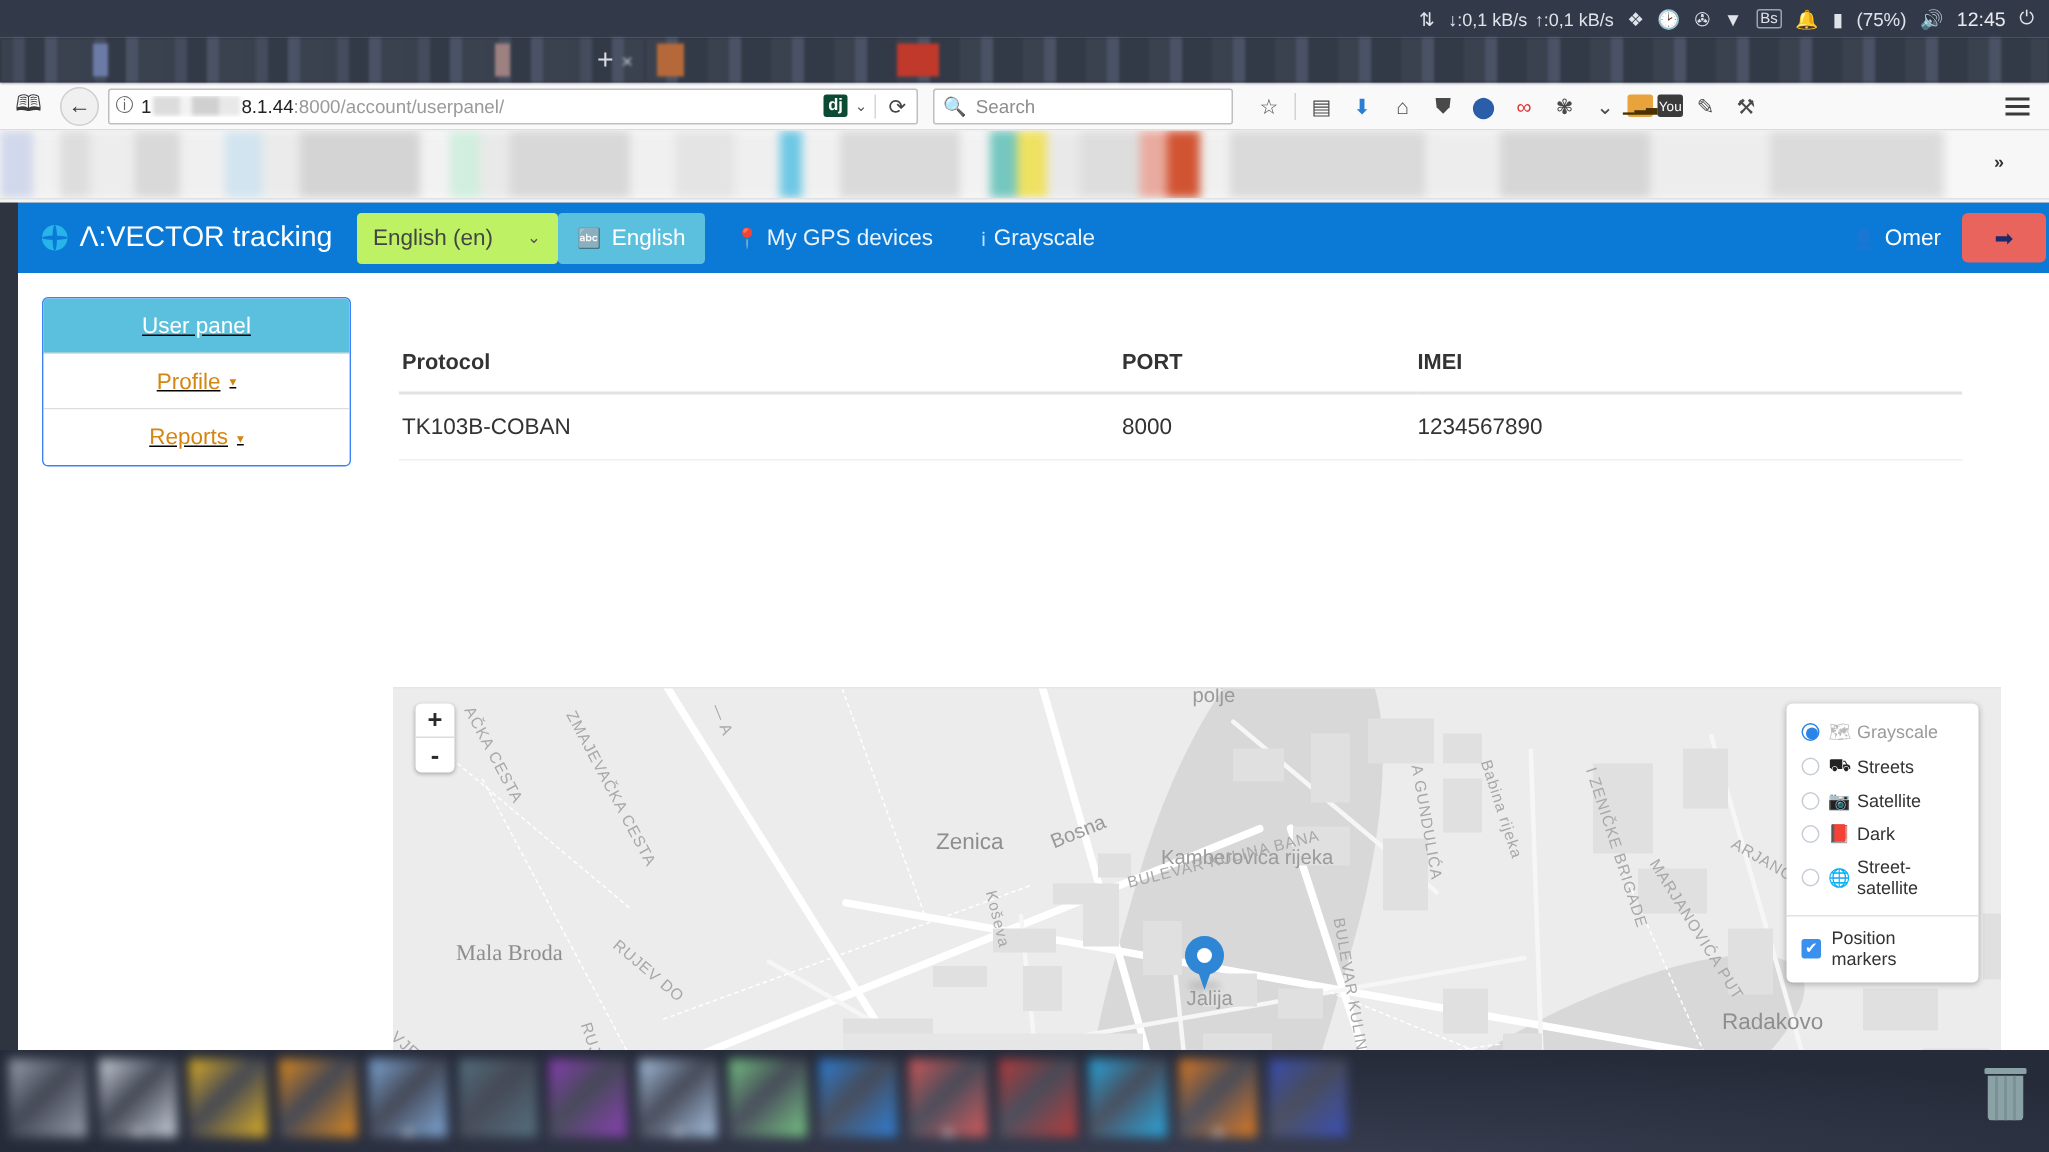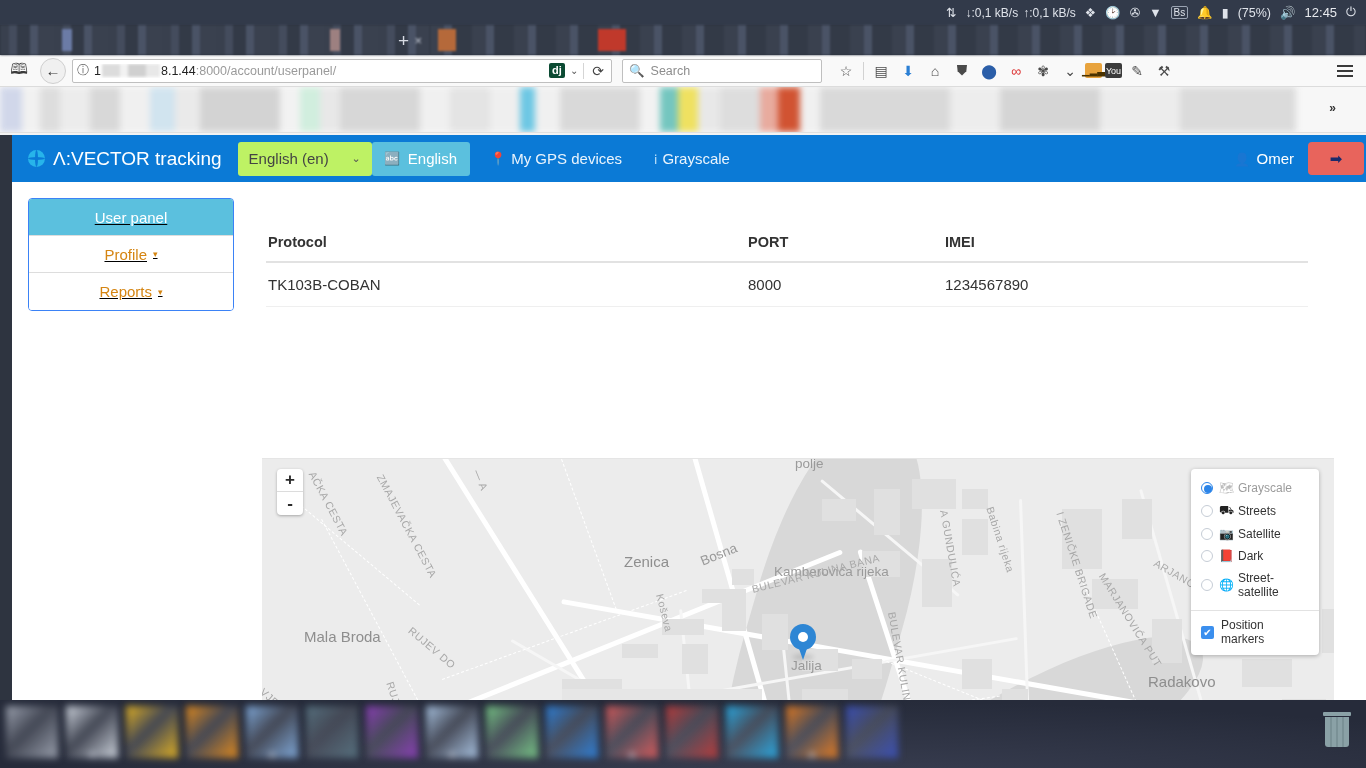--- a/index.html
+++ b/index.html
@@ -580,21 +580,21 @@
       <div class="blk" style="left:830px; top:120px; width:46px; height:30px;"></div>
       <div class="blk" style="left:890px; top:160px; width:30px; height:44px;"></div>
       <div class="blk" style="left:930px; top:90px; width:28px; height:36px;"></div>
       <div class="blk" style="left:980px; top:200px; width:50px; height:28px;"></div>
       <div class="blk" style="left:1020px; top:240px; width:44px; height:22px;"></div>
 
       <div class="blk" style="left:1060px; top:150px; width:36px; height:44px;"></div>
 
       <div id="map-labels">
           <div class="map-label big" style="left: 362px; top: 94px; transform-origin: left center;">Zenica</div>
-          <div class="map-label big" style="left: 42px; top: 169px; transform-origin: left center;">Mala Broda</div>
+          <div class="map-label big" style="left: 42px; top: 169px; transform-origin: left center; font-family: Liberation Serif, serif;">Mala Broda</div>
           <div class="map-label big" style="left: 886px; top: 214px; transform-origin: left center;">Radakovo</div>
           <div class="map-label" style="left: 529px; top: 199px; transform-origin: left center;">Jalija</div>
           <div class="map-label" style="left: 439px; top: 95px; transform: rotate(-22deg); transform-origin: left center;">Bosna</div>
           <div class="map-label" style="left: 512px; top: 105px; transform-origin: left center;">Kamberovića rijeka</div>
           <div class="map-label rot" style="left: 490px; top: 124px; transform: rotate(-14deg); transform-origin: left center;">BULEVAR KULINA BANA</div>
           <div class="map-label rot" style="left: 118px; top: 10px; transform: rotate(62deg); transform-origin: left center;">ZMAJEVAČKA CESTA</div>
           <div class="map-label rot" style="left: 50px; top: 7px; transform: rotate(62deg); transform-origin: left center;">AČKA CESTA</div>
           <div class="map-label rot" style="left: 148px; top: 164px; transform: rotate(40deg); transform-origin: left center;">RUJEV DO</div>
           <div class="map-label rot" style="left: 128px; top: 217px; transform: rotate(72deg); transform-origin: left center;">RUJEV DO</div>
           <div class="map-label rot" style="left: 0px; top: 225px; transform: rotate(42deg); transform-origin: left center;">VJETRENICA — VITEZ</div>

